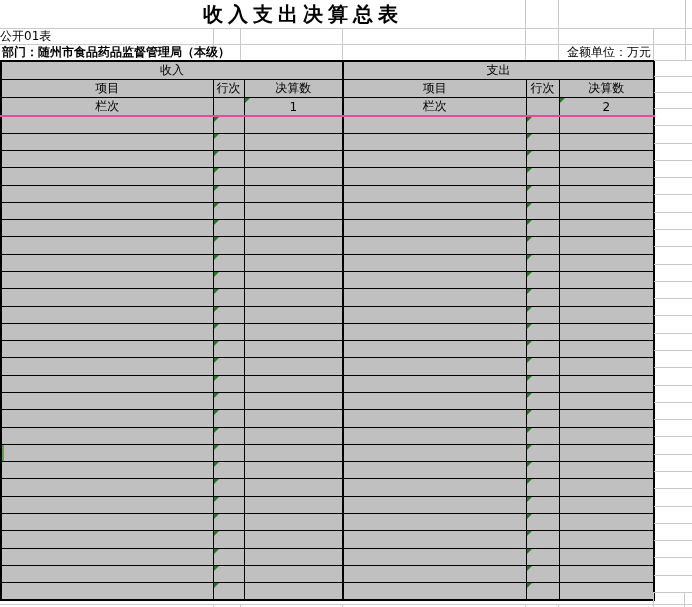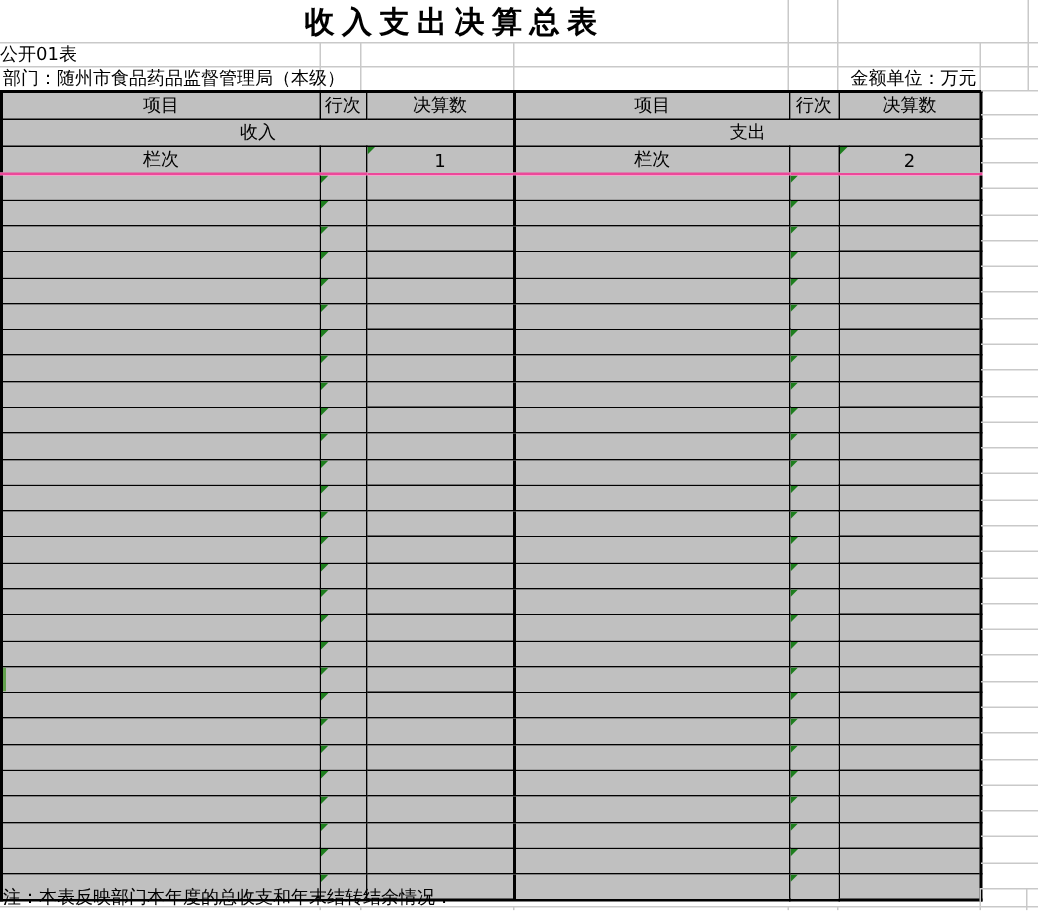--- a/index.html
+++ b/index.html
@@ -2,21 +2,21 @@
 <html><head>
 <meta charset="utf-8">
 <style>
   html,body{margin:0;padding:0;background:#fff;}
   .screen{position:relative;width:692px;height:607px;background:#fff;overflow:hidden;
           font-family:"DejaVu Sans",sans-serif;font-size:12px;color:#000;}
   
   .title{position:absolute;left:0;top:0;width:580px;height:28px;line-height:28px;
          text-align:center;font-size:20px;font-weight:bold;letter-spacing:5px;white-space:nowrap;margin-left:13px;}
   .sheet-label{position:absolute;left:0;top:28px;width:651px;height:16px;line-height:16px;text-align:left;}
-  .dept{position:absolute;left:2px;top:44px;height:16px;line-height:16px;white-space:nowrap;}
+  .dept{position:absolute;left:2px;top:44px;height:16px;line-height:16px;white-space:nowrap;font-weight:bold;}
   .unit{position:absolute;left:0;top:44px;width:651px;height:16px;line-height:16px;text-align:right;}
   
   .gl{position:absolute;background:#c9c9c9;}
   
   table.main{position:absolute;left:0;top:60px;border-collapse:collapse;table-layout:fixed;
              border:2px solid #000;}
   table.main td{border:1px solid #000;background:#c0c0c0;overflow:hidden;white-space:nowrap;
                 font-size:12px;padding:0;}
   table.main thead td{height:16px;text-align:center;}
   table.main tbody tr{height:17.29px;}
@@ -58,30 +58,30 @@
     <colgroup>
       <col style="width:212px">
         <col style="width:31px">
         <col style="width:99px">
       <col style="width:183px">
         <col style="width:33px">
         <col style="width:95px">
     </colgroup>
     <thead>
       <tr>
+        <td colspan="3">收入</td>
+        <td colspan="3" class="sec">支出</td>
+      </tr>
+      <tr>
         <td>项目</td>
         <td>行次</td>
         <td>决算数</td>
         <td class="sec">项目</td>
         <td>行次</td>
         <td>决算数</td>
-      </tr>
-      <tr>
-        <td colspan="3">收入</td>
-        <td colspan="3" class="sec">支出</td>
       </tr>
       <tr class="lanci">
         <td>栏次</td>
         <td></td>
         <td class="idx"><i class="tri"></i><span>1</span></td>
         <td class="sec">栏次</td>
         <td></td>
         <td class="idx"><i class="tri"></i><span>2</span></td>
       </tr>
     </thead>
@@ -341,21 +341,20 @@
       <div class="gl" style="left: 0px; top: 411px; width: 38px; height: 1px;"></div>
       <div class="gl" style="left: 0px; top: 428.285px; width: 38px; height: 1px;"></div>
       <div class="gl" style="left: 0px; top: 445.571px; width: 38px; height: 1px;"></div>
       <div class="gl" style="left: 0px; top: 462.857px; width: 38px; height: 1px;"></div>
       <div class="gl" style="left: 0px; top: 480.142px; width: 38px; height: 1px;"></div>
       <div class="gl" style="left: 0px; top: 497.428px; width: 38px; height: 1px;"></div>
       <div class="gl" style="left: 0px; top: 514.714px; width: 38px; height: 1px;"></div>
       <div class="gl" style="left: 0px; top: 532px; width: 38px; height: 1px;"></div>
     </div>
 
-  <div class="note">注：本表反映部门本年度的总收支和年末结转结余情况．</div>
 
   <div class="gl" style="left:0;top:604px;width:692px;height:1px;"></div>
   <div class="gl" style="left:653px;top:592px;width:1px;height:15px;"></div>
   <div class="gl" style="left:684px;top:592px;width:1px;height:15px;"></div>
   <div class="gl" style="left:213px;top:604px;width:1px;height:3px;"></div>
   <div class="gl" style="left:240px;top:604px;width:1px;height:3px;"></div>
   <div class="gl" style="left:342px;top:604px;width:1px;height:3px;"></div>
   <div class="gl" style="left:525px;top:604px;width:1px;height:3px;"></div>
   <div class="gl" style="left:558px;top:604px;width:1px;height:3px;"></div>
 </div>

